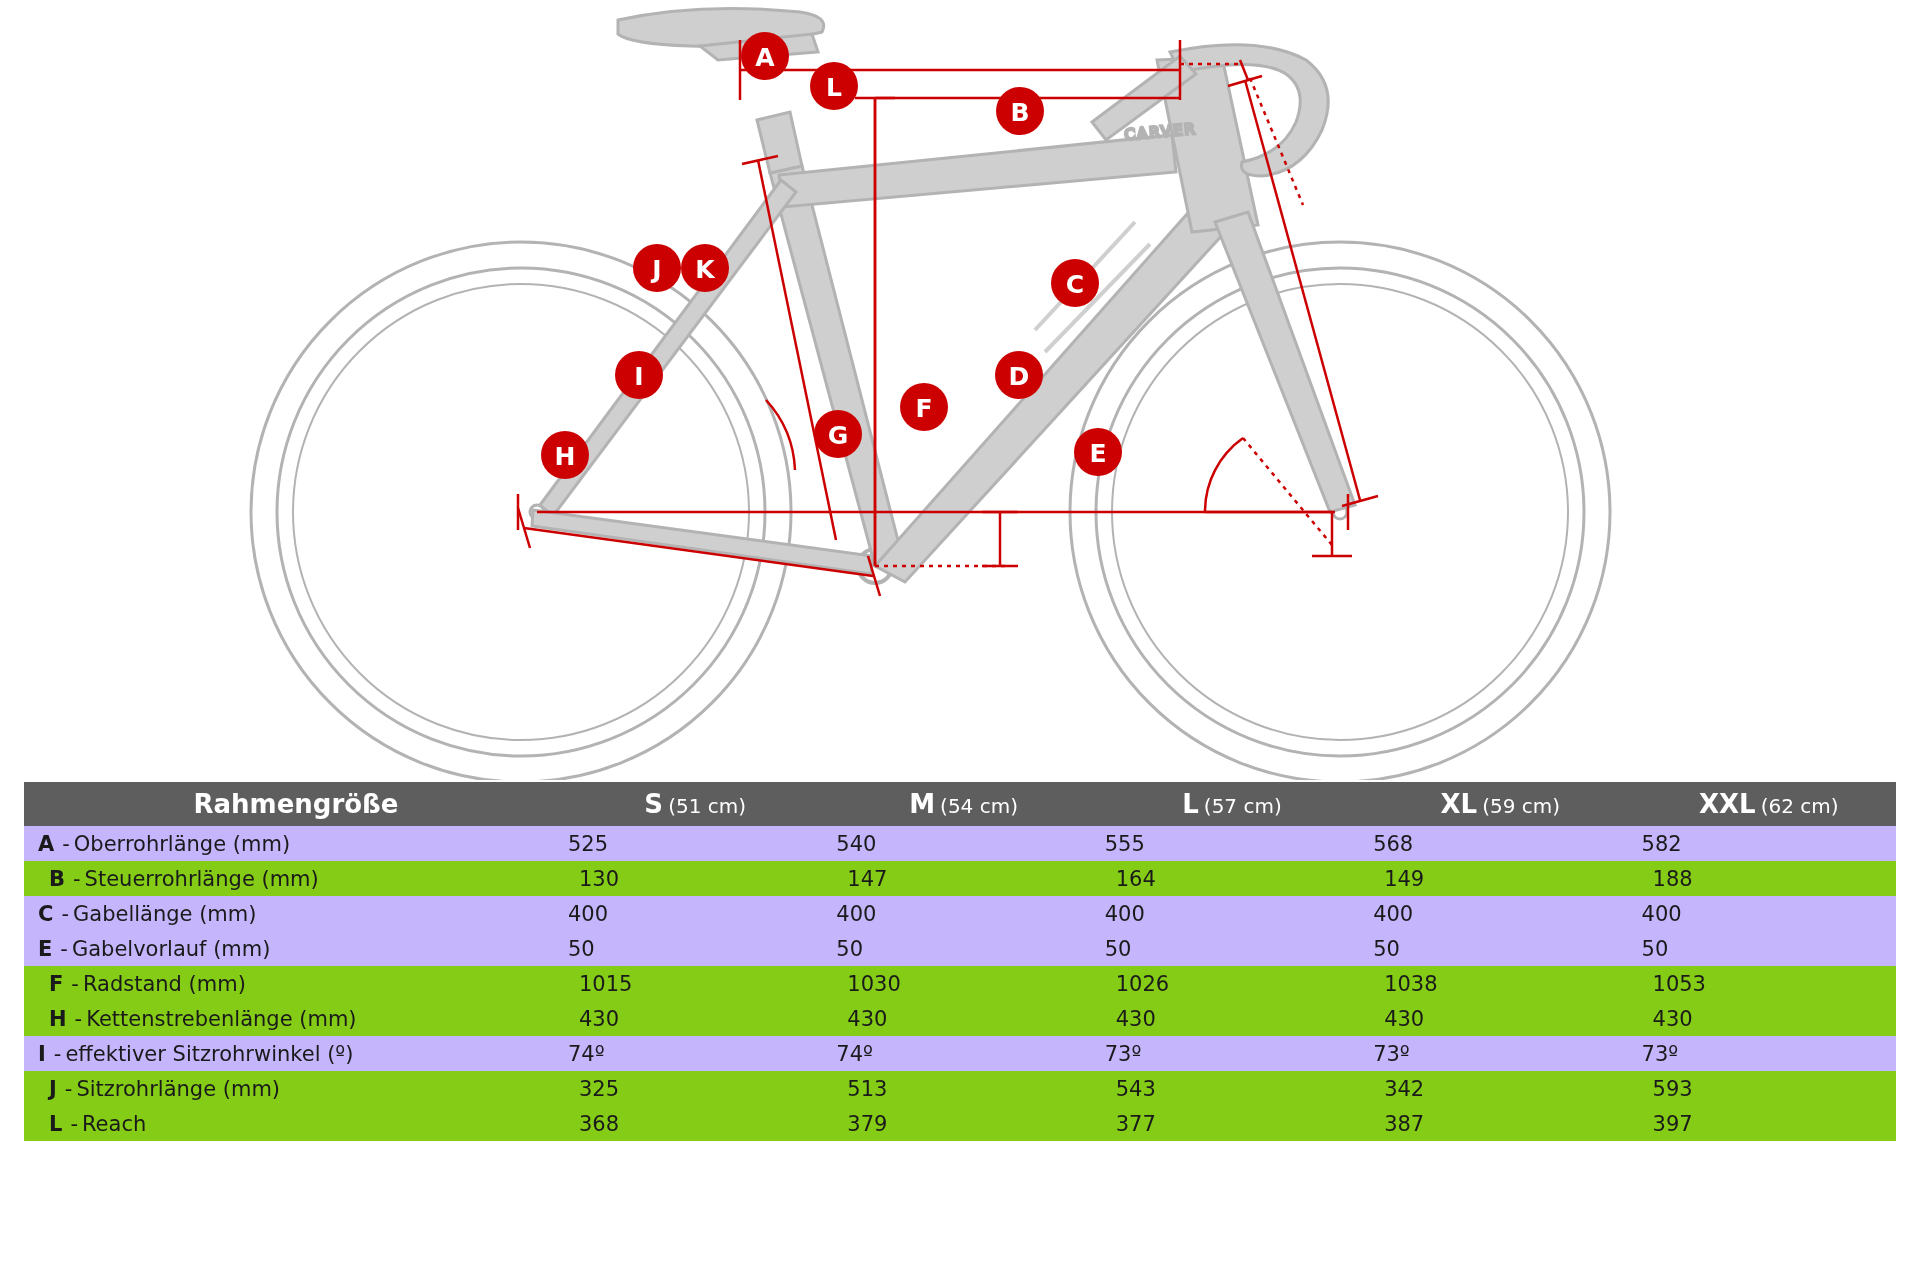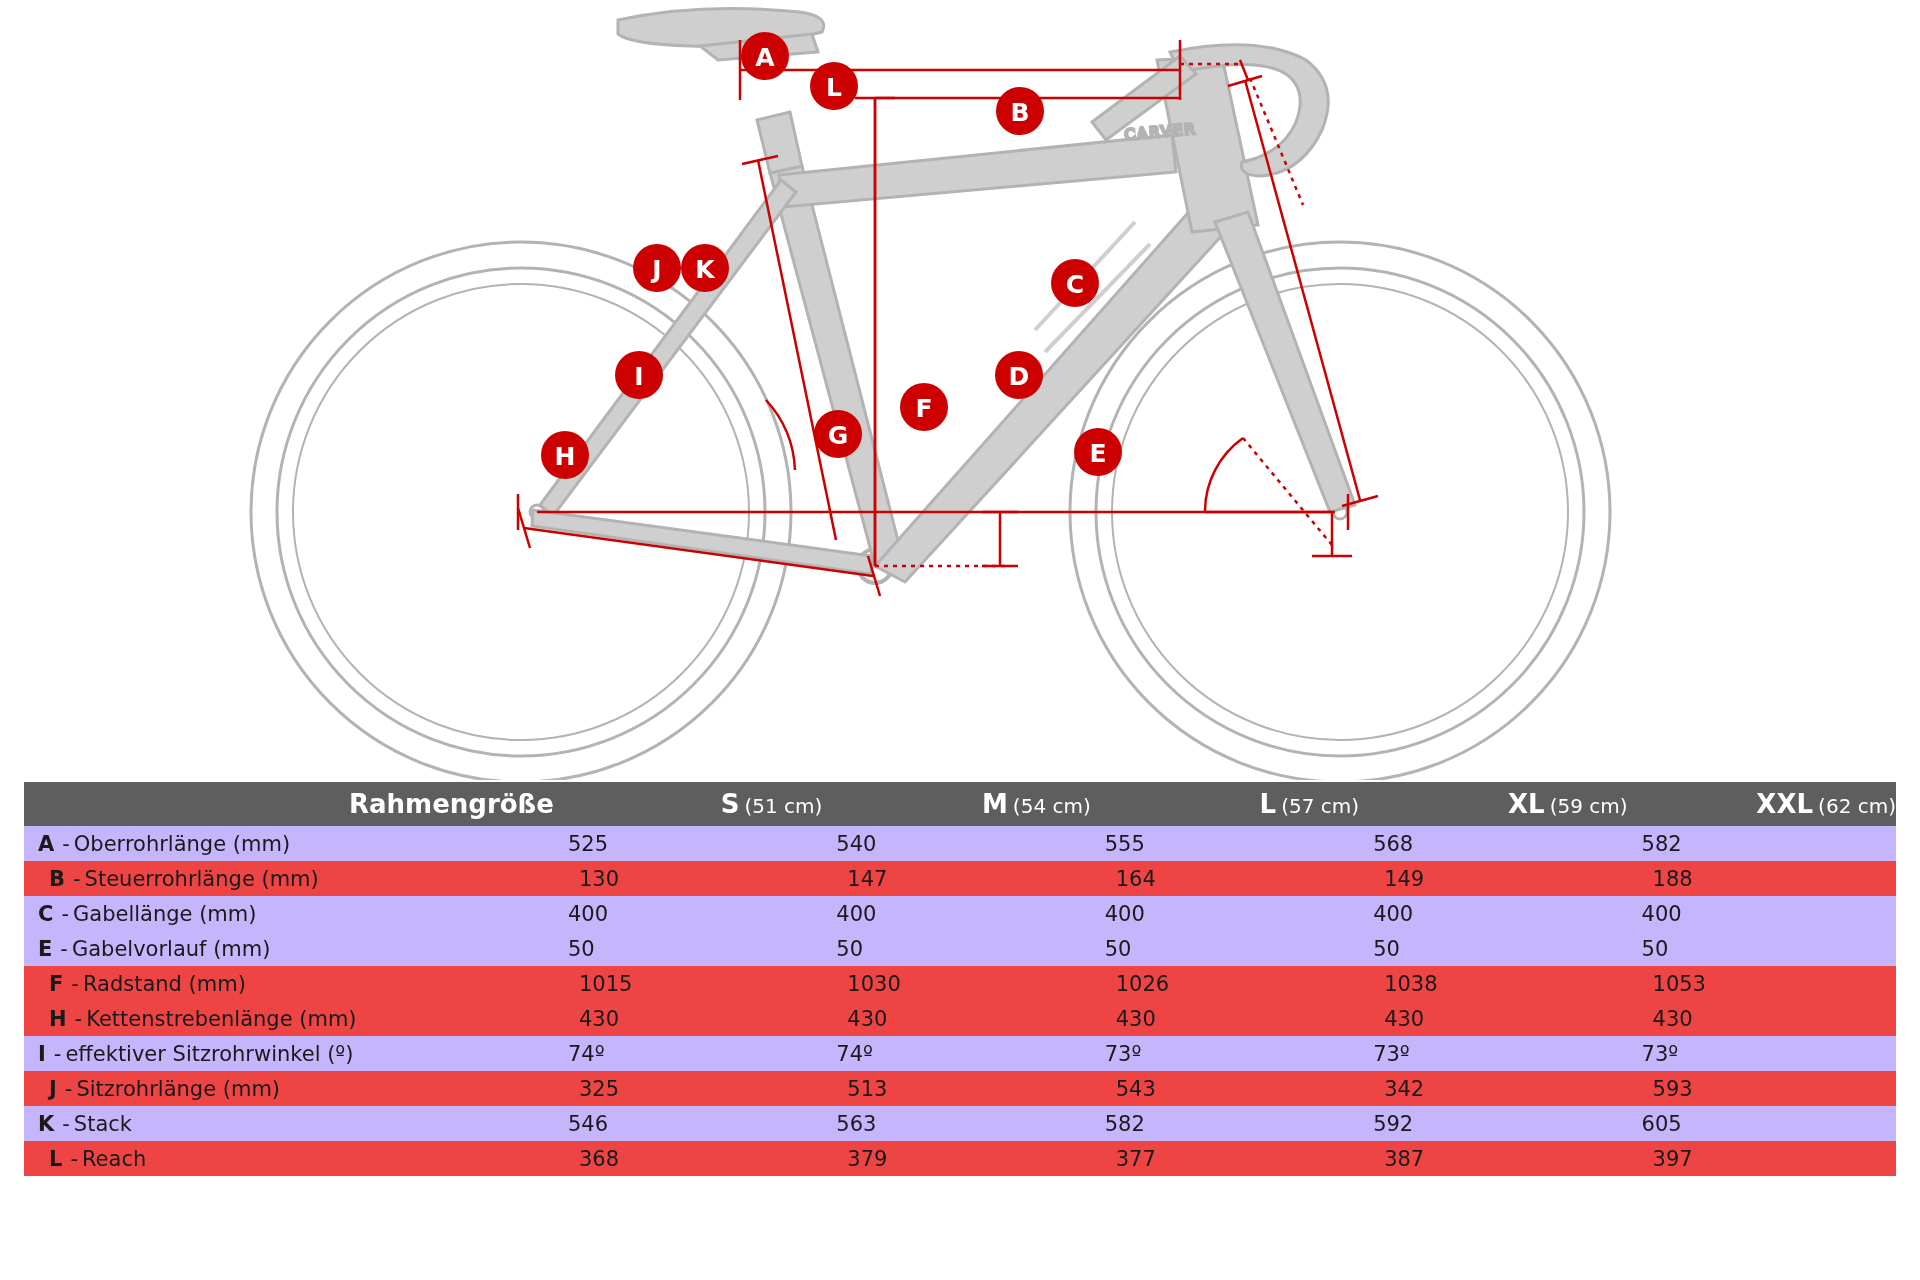--- a/index.html
+++ b/index.html
@@ -18,31 +18,31 @@
     text-anchor:middle;dominant-baseline:central;
   }
   
   #geo-table{
     position:absolute;left:24px;top:782px;width:1872px;
     border-collapse:collapse;table-layout:fixed;
   }
   #geo-table col.c-label{width:466px;}
   #geo-table col.c-size{width:236px;}
   #geo-table thead th{
-    background:#5e5e5e;color:#ffffff;text-align:right;
+    background:#5e5e5e;color:#ffffff;text-align:center;
     height:44px;padding:0 0 0 14px;font-weight:normal;
   }
   #geo-table thead th .hdr-main{font-size:26px;font-weight:bold;}
   #geo-table thead th .hdr-sub{font-size:20px;font-weight:normal;}
   #geo-table tbody td{
     height:35px;padding:0 0 0 14px;font-size:21px;color:#1a1a1a;
     vertical-align:middle;
   }
   #geo-table tbody tr.odd td{background:#c4b5fd;}
-  #geo-table tbody tr.even td{background:#ef4444;padding-left:25px;}
+  #geo-table tbody tr.even td{background:#84cc16;padding-left:25px;}
   #geo-table td.row-label .key{font-weight:bold;}
   #geo-table td.row-label .dash{padding:0 4px 0 8px;}
 </style>
 </head>
 <body>
 
 <div id="diagram">
   <svg width="1920" height="780" viewBox="0 0 1920 780" xmlns="http://www.w3.org/2000/svg">
 
     <g stroke="#b3b3b3" fill="none" stroke-width="3">
@@ -310,30 +310,20 @@
       <td class="row-label">
         <span class="key">J</span><span class="dash">-</span><span>Sitzrohrlänge (mm)</span>
       </td>
       <td>325</td>
       <td>513</td>
       <td>543</td>
       <td>342</td>
       <td>593</td>
     </tr>
 
-    <tr class="odd">
-      <td class="row-label">
-        <span class="key">K</span><span class="dash">-</span><span>Stack</span>
-      </td>
-      <td>546</td>
-      <td>563</td>
-      <td>582</td>
-      <td>592</td>
-      <td>605</td>
-    </tr>
 
     <tr class="even">
       <td class="row-label">
         <span class="key">L</span><span class="dash">-</span><span>Reach</span>
       </td>
       <td>368</td>
       <td>379</td>
       <td>377</td>
       <td>387</td>
       <td>397</td>

